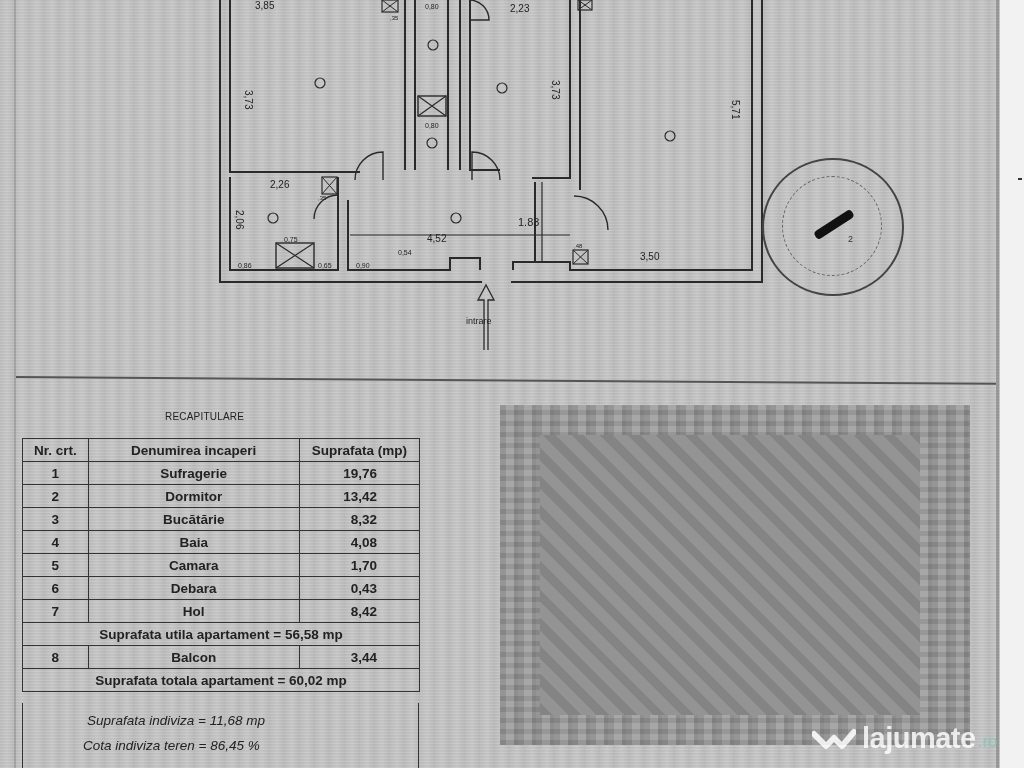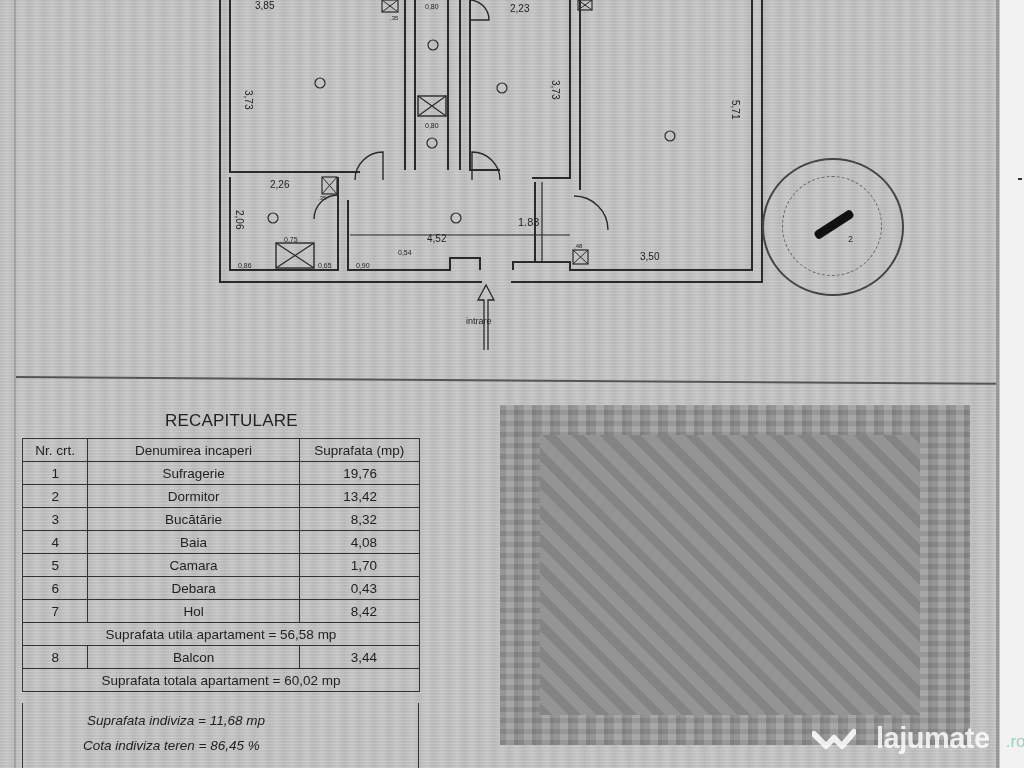--- a/index.html
+++ b/index.html
@@ -17,28 +17,28 @@
   }
   .page-right-margin { position:absolute; left:1000px; top:0; width:24px; height:768px; background:#f2f2f2; }
   .page-left-edge { position:absolute; left:14px; top:0; width:2px; height:768px; background:#8a8a8a; opacity:.5; }
   .page-right-edge { position:absolute; left:996px; top:0; width:3px; height:768px; background:#7a7a7a; opacity:.6; }
   .divider { position:absolute; left:16px; top:376px; width:980px; height:2px; background:#555; transform:rotate(0.4deg); transform-origin:left; }
   .tick-mark { position:absolute; left:1018px; top:178px; width:4px; height:2px; background:#333; }
 
   svg.plan { position:absolute; left:0; top:0; }
   .dim { font-family:"Liberation Sans", sans-serif; fill:#222; }
 
-  .recap-title { position:absolute; left:165px; top:411px; font-size:17px; color:#222; letter-spacing:0.2px; }
+  .recap-title { position:absolute; left:165px; top:411px; font-size:10px; color:#222; letter-spacing:0.2px; }
 
   table.recap {
     position:absolute; left:22px; top:438px; width:398px;
     border-collapse:collapse; font-size:13.5px; color:#222;
   }
   table.recap td, table.recap th {
-    border:1.5px solid #333; padding:0 4px; height:22px; font-weight:normal; text-align:center;margin-left:27px;
+    border:1.5px solid #333; padding:0 4px; height:22px; font-weight:bold; text-align:center;margin-left:27px;
   }
   table.recap th { height:22px; }
   table.recap td.area { text-align:right; padding-right:42px; }
   table.recap td.summary { text-align:center; }
   .col-nr { width:60px; }
   .col-name { width:215px; }
   .col-area { width:115px; }
   .indiviza-box {
     position:absolute; left:22px; top:703px; width:395px; height:65px;
     border-left:1.5px solid #333; border-right:1.5px solid #333;font-style:italic;
@@ -68,21 +68,21 @@
     position:absolute; left:18px; top:16px; width:98px; height:98px;
     border:1px dashed #666; border-radius:50%;
   }
   .stamp-slash {
     position:absolute; left:48px; top:60px; width:44px; height:9px; background:#111;
     border-radius:4px; transform:rotate(-33deg);
   }
   .stamp-text { position:absolute; left:84px; top:74px; font-size:9px; color:#333; }
 
   .watermark {
-    position:absolute; left:812px; top:722px; height:32px; display:flex; align-items:center; gap:20px;justify-content:center;
+    position:absolute; left:812px; top:722px; height:32px; display:flex; align-items:center; gap:6px;justify-content:center;
   }
   .wm-logo { width:44px; height:24px; }
   .wm-text { font-size:29px; font-weight:bold; color:rgba(255,255,255,0.82); letter-spacing:-0.5px; }
   .wm-tld { font-size:17px; font-weight:normal; color:rgba(120,200,180,0.75); margin-left:-4px; margin-top:8px; }
 </style>
 </head>
 <body>
 
 <div class="page">
   <div class="page-left-edge"></div>

